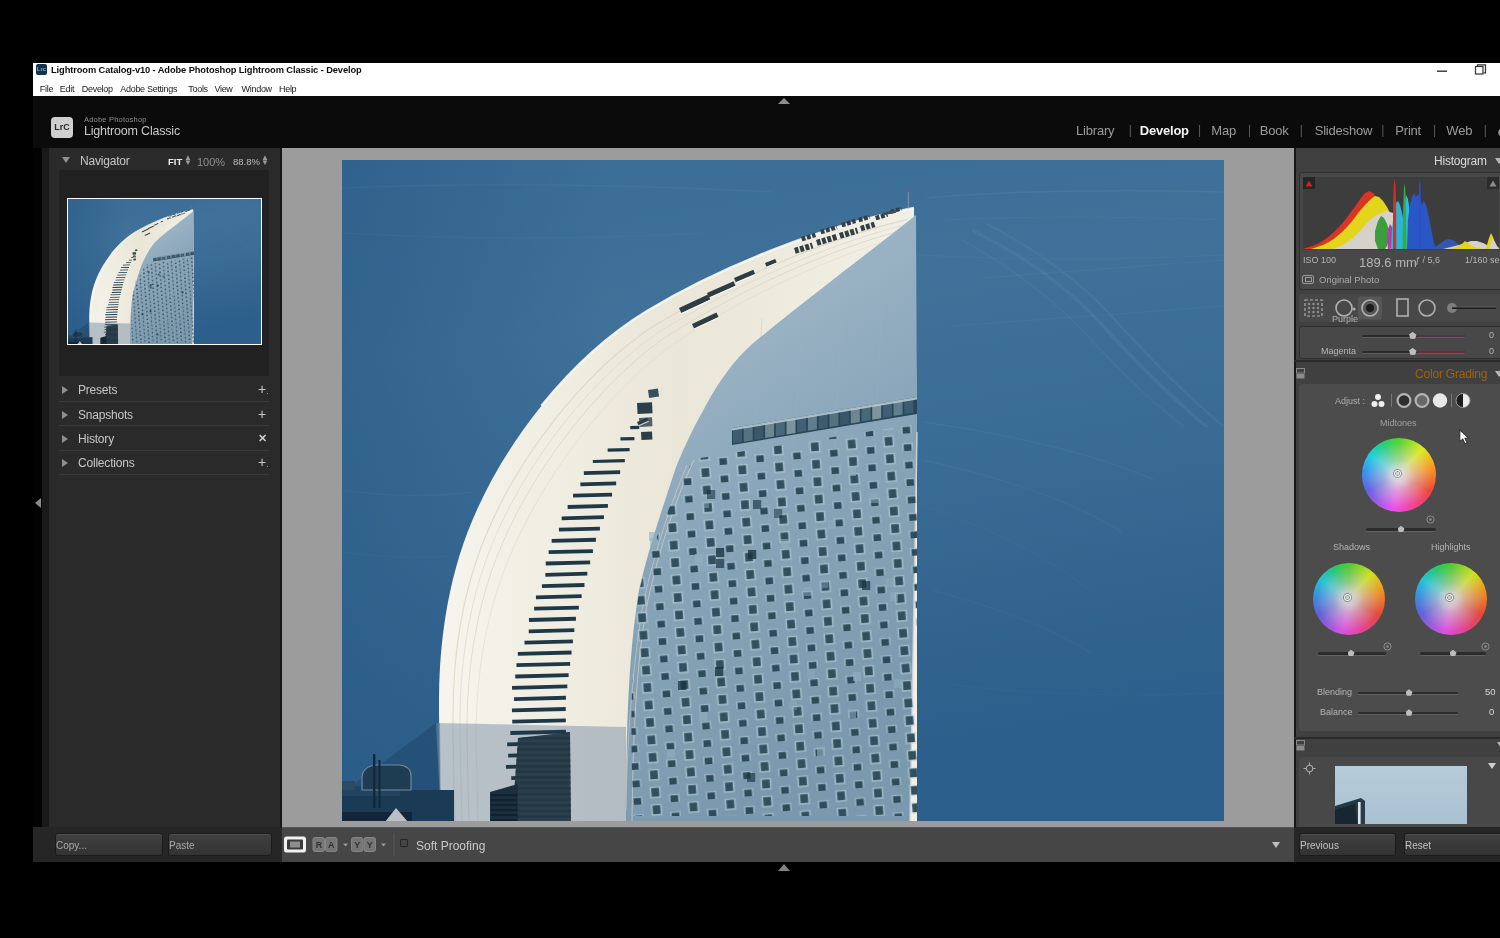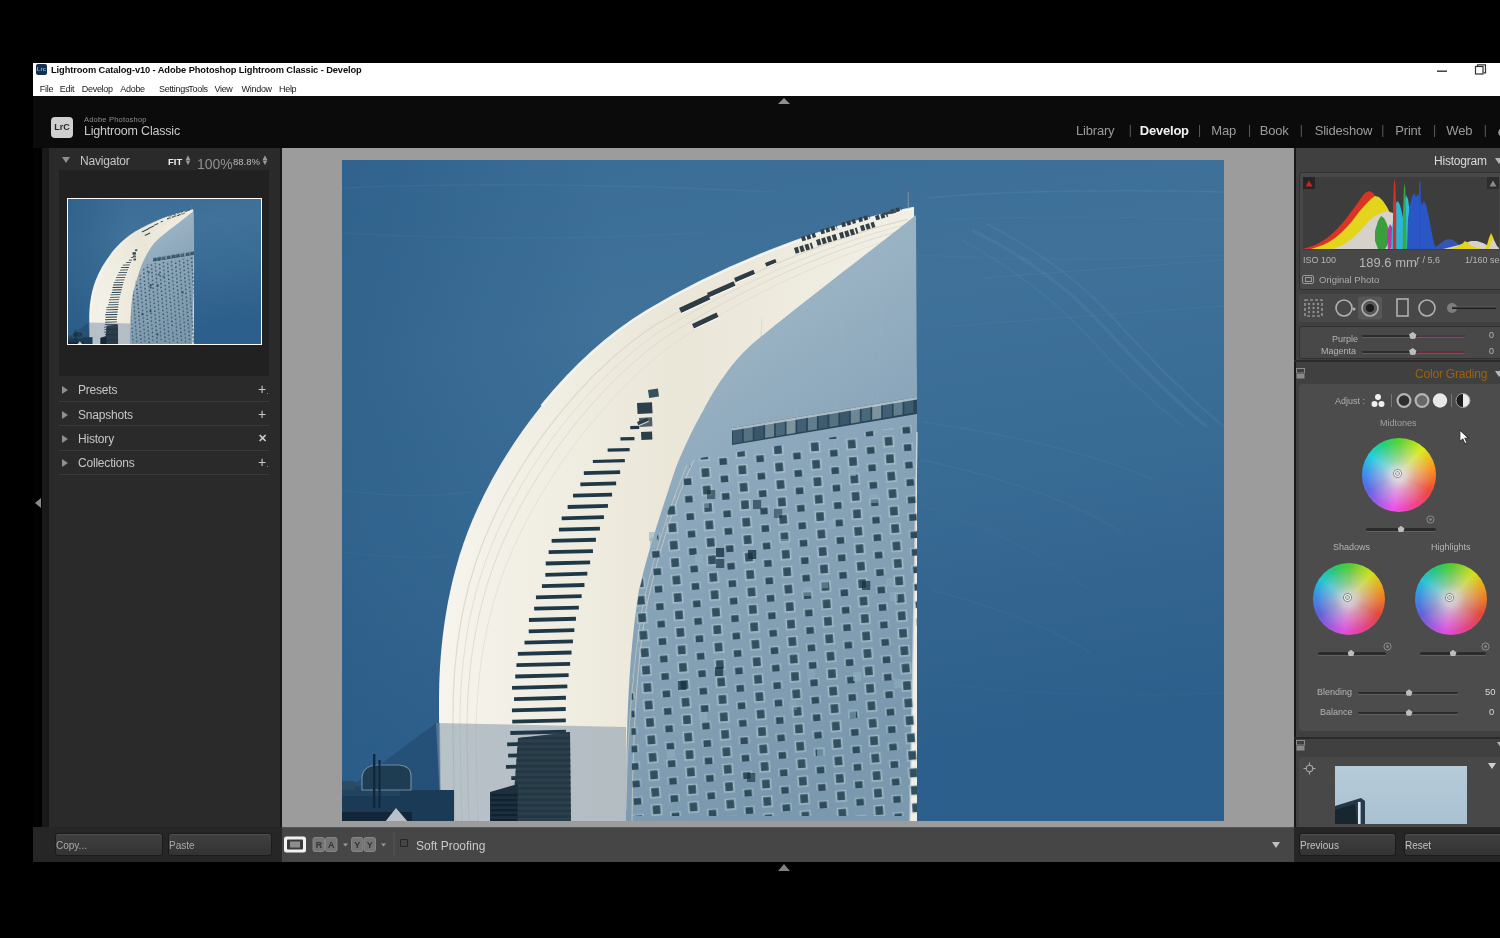--- a/index.html
+++ b/index.html
@@ -302,21 +302,21 @@
 <rect x="6" y="7.5" width="10" height="1.4" fill="#333"></rect>
 <rect x="44.5" y="3.5" width="7.5" height="7.5" fill="none" stroke="#333" stroke-width="1.2"></rect>
 <path d="M46.5,3.5 v-1.6 h8 v8 h-1.8" fill="none" stroke="#333" stroke-width="1.2"></path>
 <path d="M80,2.5 L89,11.5 M89,2.5 L80,11.5" stroke="#333" stroke-width="1.3"></path>
 </svg>
     <div class="abs" style="left:0;top:82px;width:1500px;height:14px">
       <span class="mitem" style="left:6.8px;letter-spacing:-0.3px">File</span>
       <span class="mitem" style="left:26.8px;letter-spacing:-0.3px">Edit</span>
       <span class="mitem" style="left:48.8px;letter-spacing:-0.3px">Develop</span>
       <span class="mitem" style="left:87.3px;letter-spacing:-0.3px">Adobe</span>
-      <span class="mitem" style="left:126px;letter-spacing:-0.3px">Settings</span>
+      <span class="mitem" style="left:114px;letter-spacing:-0.3px">Settings</span>
       <span class="mitem" style="left:155.3px;letter-spacing:-0.3px">Tools</span>
       <span class="mitem" style="left:181.4px;letter-spacing:-0.3px">View</span>
       <span class="mitem" style="left:208.6px;letter-spacing:-0.3px">Window</span>
       <span class="mitem" style="left:246.0px;letter-spacing:-0.3px">Help</span>
     </div>
     <div class="abs" style="left:18px;top:117px;width:22px;height:21px;background:#cfcfcf;border-radius:4px;color:#2a2a2a;font-size:9px;font-weight:bold;text-align:center;line-height:21px">LrC</div>
     <div class="abs" style="left:51px;top:115px;font-size:7.5px;color:#8e8e8e;letter-spacing:0.2px">Adobe Photoshop</div>
     <div class="abs" style="left:51px;top:124px;font-size:12.5px;color:#c9c9c9;font-weight:400;letter-spacing:-0.2px">Lightroom Classic</div>
     <div class="abs" style="left:745px;top:98px;width:0;height:0;border-left:6px solid transparent;border-right:6px solid transparent;border-bottom:6px solid #8f8f8f"></div>
     <div class="abs" style="left:0;top:123px;width:1500px;height:16px">
@@ -341,21 +341,21 @@
 <path d="M16.5,11 l1.2,1.2 l2,-2.4" stroke="#0b0b0b" stroke-width="0.9" fill="none"></path>
 </svg>
     <div id="leftedge" class="abs"></div>
     <div id="leftborder" class="abs"></div>
     <div id="leftpanel" class="abs"></div>
     <div class="abs" style="left:247px;top:148px;width:2px;height:679px;background:#181818"></div>
     <div class="abs tri-d" style="left:29px;top:157px;border-top-color:#8f8f8f"></div>
     <div class="hdr" style="left:47px;top:154px;">Navigator</div>
     <div class="abs" style="left:135px;top:156px;font-size:9.5px;font-weight:700;color:#ececec">FIT</div>
     <div class="abs" style="left:151px;top:155px;font-size:8px;color:#9a9a9a;line-height:5px">▲<br>▼</div>
-    <div class="abs" style="left:164px;top:156px;font-size:14px;color:#8e8e8e">100%</div>
+    <div class="abs" style="left:164px;top:156px;font-size:11px;color:#8e8e8e">100%</div>
     <div class="abs" style="left:200px;top:156px;font-size:9.5px;color:#bdbdbd">88.8%</div>
     <div class="abs" style="left:228px;top:155px;font-size:8px;color:#9a9a9a;line-height:5px">▲<br>▼</div>
     <div class="abs" style="left:26px;top:170px;width:210px;height:206px;background:#212121"></div>
     <div class="abs" style="left:34px;top:198px;width:195px;height:147px;background:#fff;"></div>
     <svg class="abs" style="left:35px;top:199px" width="193" height="145" viewBox="0 0 882 661" preserveAspectRatio="none">
       <use href="#photo"></use>
     </svg>
     <div class="abs tri-r" style="left:29px;top:386px;"></div>
     <div class="hdr" style="left:45px;top:383px;">Presets</div>
     <div class="abs" style="left:225px;top:381px;font-size:14px;color:#c9c9c9">+<span style="font-size:8px">.</span></div>
@@ -454,21 +454,21 @@
 <circle cx="71" cy="14" r="8" stroke-width="1.6"></circle>
 <circle cx="71" cy="14" r="4" fill="#1c1c1c" stroke="none"></circle>
 <rect x="98" y="5" width="11" height="17" stroke-width="1.6"></rect>
 <circle cx="128" cy="14" r="8" stroke-width="1.6"></circle>
 <circle cx="153" cy="14" r="5" fill="#7e7e7e" stroke="none"></circle>
 <rect x="153" y="13" width="44" height="2" fill="#1e1e1e" stroke="none"></rect>
 <rect x="153" y="12.6" width="44" height="0.8" fill="#666" stroke="none"></rect>
 </g>
 </svg>
     <div class="abs" style="left:1266px;top:326px;width:204px;height:33px;background:#484848;border-radius:3px;border:1px solid #303030"></div>
-    <div class="rlabel" style="left:1299px;top:334px">Purple</div>
+    <div class="rlabel" style="left:1299px;top:314px">Purple</div>
     <div class="track" style="left:1329px;top:334.5px;width:103px;background:#2b2b2b"></div>
     <div class="thumb" style="left:1376.5px;top:332.3px;"></div>
     <div class="abs" style="left:1384px;top:334.5px;width:48px;height:2.5px;background:#4e3648;border-radius:1px"></div>
     <div class="thumb" style="left:1376px;top:332px"></div>
     <div class="rlabel" style="left:1456px;top:330px">0</div>
     <div class="rlabel" style="left:1288px;top:346px">Magenta</div>
     <div class="track" style="left:1329px;top:350.5px;width:103px;background:#2b2b2b"></div>
     <div class="thumb" style="left:1376.5px;top:348.3px;"></div>
     <div class="abs" style="left:1384px;top:350.5px;width:48px;height:2.5px;background:#6e2a38;border-radius:1px"></div>
     <div class="thumb" style="left:1376px;top:348px"></div>

